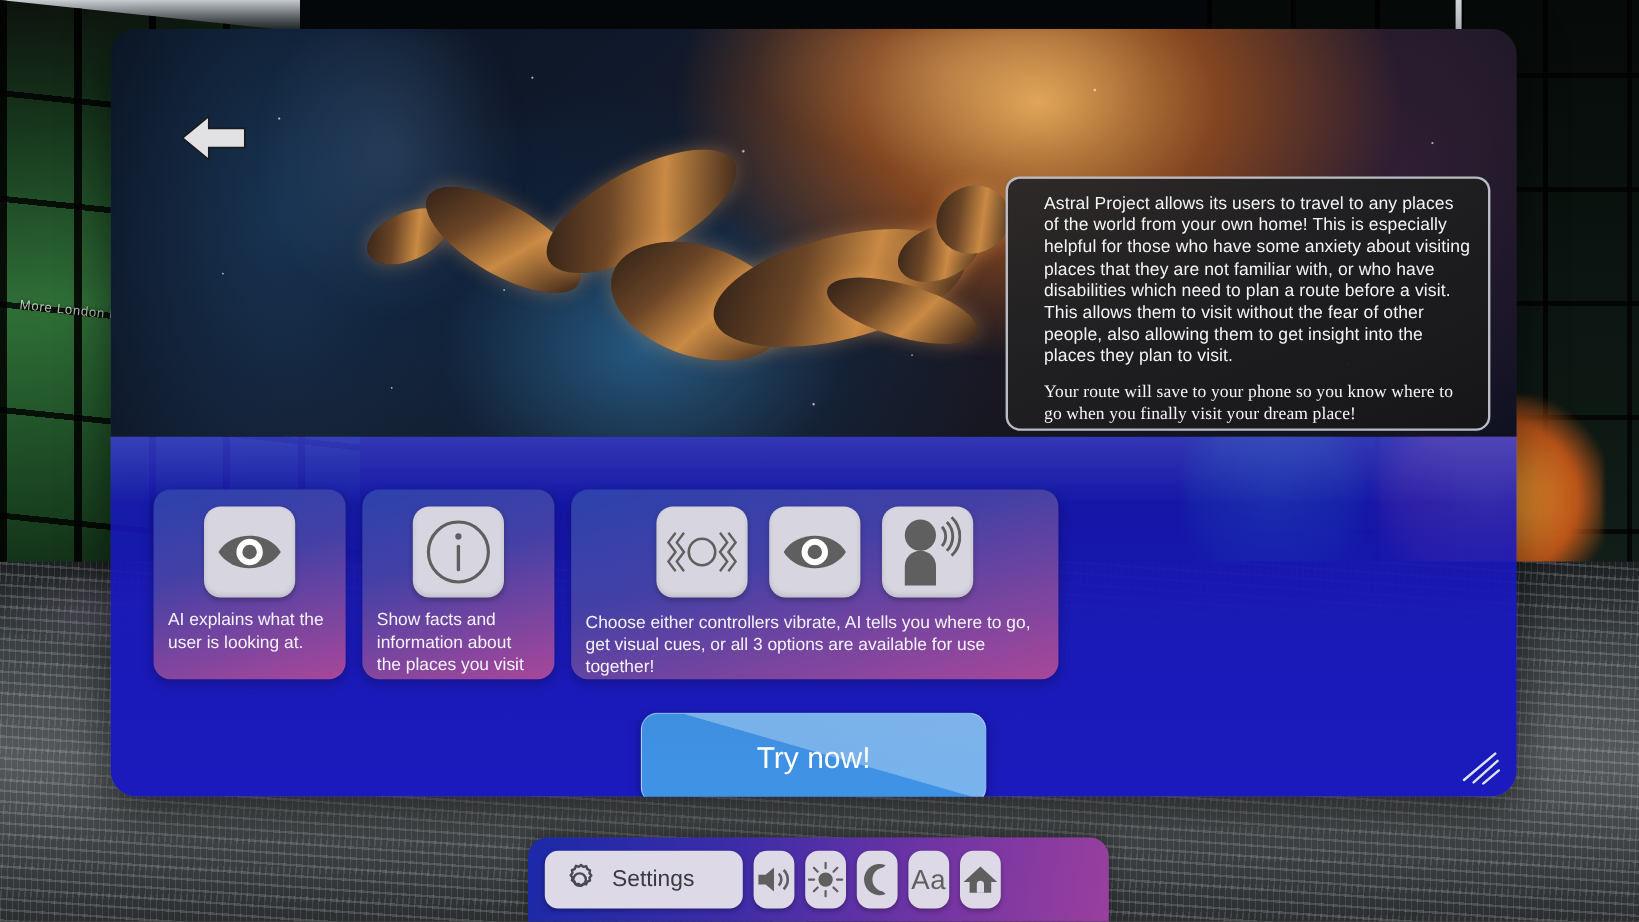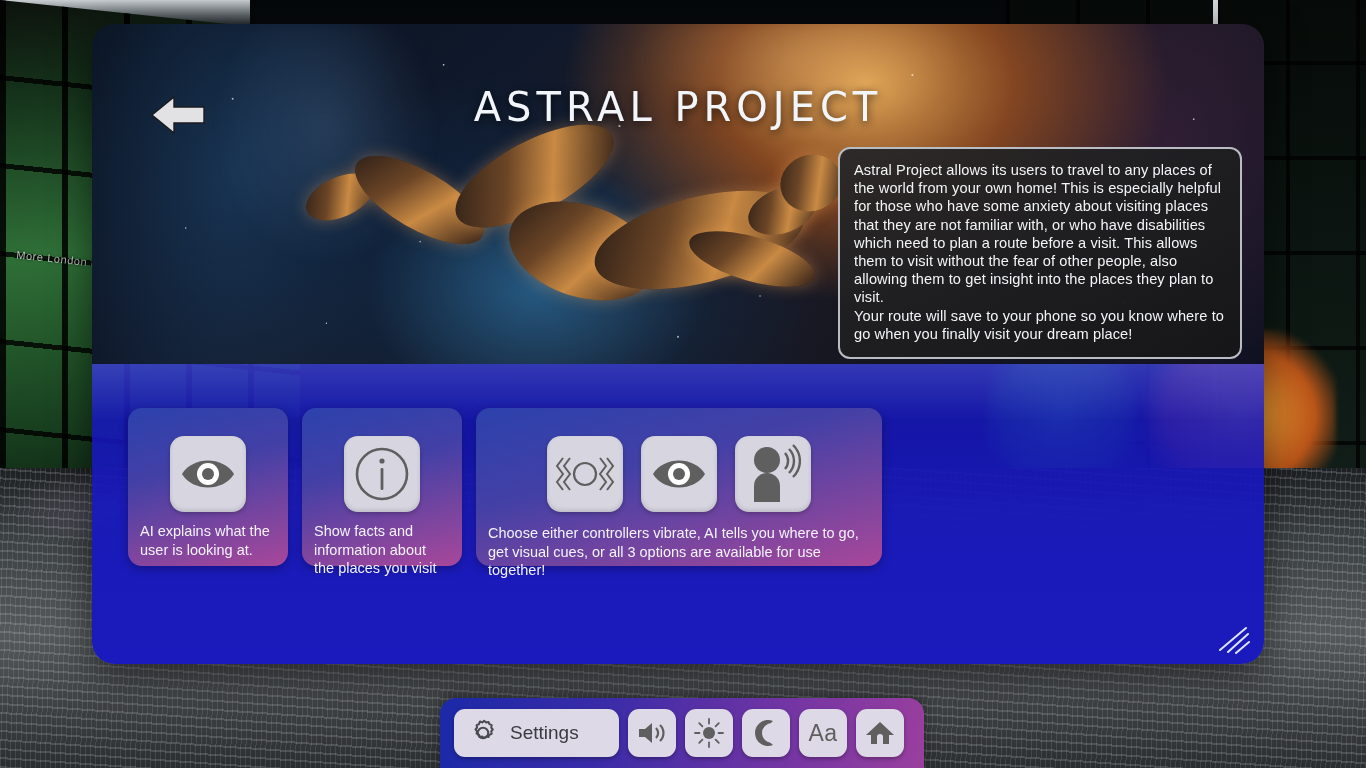--- a/index.html
+++ b/index.html
@@ -159,27 +159,27 @@
     cursor: pointer;
   }
 
   
   .desc-box {
     position: absolute; left: 746px; top: 123px;
     width: 404px; height: 212px;
     background: linear-gradient(150deg, rgba(38,38,40,.94), rgba(22,22,24,.94));
     border: 2px solid #b9bcc2;
     border-radius: 12px;
-    padding: 12px 14px 10px 14px;
+    padding: 12px 14px 10px 30px;
     color: #f3f5f7;
     font-size: 14.6px;
     line-height: 18.2px;
     letter-spacing: .1px;
   }
-  .desc-box p + p { margin-top: 0; }
+  .desc-box p + p { margin-top: 11px; font-family: Liberation Serif, serif; }
 
   
   .panel {
     position: absolute; left: 0; top: 340px; width: 100%; height: 300px;
     background: linear-gradient(180deg, rgba(22,24,190,.82) 0%, rgba(22,22,186,.90) 30%, #1a1ab9 62%, #1b1bbd 100%);
     border-bottom-left-radius: 22px; border-bottom-right-radius: 22px;
   }
   .panel .pass-through {
     position:absolute; left:0; right:0; top:0; height: 56px;
     background: linear-gradient(180deg, rgba(120,130,200,.28), rgba(26,26,185,0));
@@ -188,21 +188,21 @@
   }
 
   
   .cards {
     position: absolute; left: 36px; top: 44px;
     display: flex; gap: 14px; align-items: stretch;
   }
   .card {
     border-radius: 14px;
     background: linear-gradient(165deg, #2c41ad 0%, #4340a6 38%, #7a459f 72%, #a8479a 100%);
-    padding: 28px 12px 12px 12px;
+    padding: 14px 12px 12px 12px;
     display: flex; flex-direction: column;
     box-shadow: 0 3px 10px rgba(0,0,0,.28);
   }
   .card.w1 { width: 160px; height: 158px; }
   .card.wide { width: 406px; height: 158px; }
   .card .icons { display:flex; gap: 18px; justify-content: center; }
   .card .label {
     margin-top: 10px;
     color: #f4f3fb; font-size: 14.5px; line-height: 18.5px;
   }
@@ -254,21 +254,21 @@
     background: #ddd9e6;
     border-radius: 11px;
     height: 48px;
     display:flex; align-items:center; justify-content:center;
     box-shadow: 0 2px 4px rgba(0,0,0,.3);
     cursor: pointer;
     flex: none;
   }
   .tb-settings { width: 165px; gap: 12px; padding: 16px 14px; justify-content: flex-start; }
   .tb-settings .lbl { color: #3a3a42; font-size: 19px; }
-  .tb-icon { width: 48px; }
+  .tb-icon { width: 34px; }
   svg { display:block; }
 </style>
 </head>
 <body>
 
 <div id="bg">
   <div class="ceiling"></div>
   <div class="mid-dark"></div>
   <div class="bldg-left"></div>
   <div class="bldg-left-sign">More London Riverside</div>
@@ -295,21 +295,20 @@
       <div class="limb f-neck"></div>
       <div class="limb f-head"></div>
     </div>
 
     <div class="back-arrow">
       <svg width="56" height="46" viewBox="0 0 56 46">
         <path d="M2 23 L24 5 L24 15 L54 15 L54 31 L24 31 L24 41 Z" fill="#e2e2e4" stroke="#1b1b1f" stroke-width="1.4"></path>
       </svg>
     </div>
 
-    <div class="hero-title">ASTRAL PROJECT</div>
 
     <div class="desc-box">
       <p>Astral Project allows its users to travel to any places of the world from your own home! This is especially helpful for those who have some anxiety about visiting places that they are not familiar with, or who have disabilities which need to plan a route before a visit. This allows them to visit without the fear of other people, also allowing them to get insight into the places they plan to visit.</p>
       <p>Your route will save to your phone so you know where to go when you finally visit your dream place!</p>
     </div>
   </div>
 
   <div class="panel">
     <div class="pass-through"></div>
 
@@ -368,20 +367,21 @@
               <path d="M40 9 a12 12 0 0 1 0 16" stroke="#5f5f5f" stroke-width="2.4" fill="none"></path>
               <path d="M44 5 a17 17 0 0 1 0 24" stroke="#5f5f5f" stroke-width="2.4" fill="none"></path>
               <path d="M48 1 a22 22 0 0 1 0 32" stroke="#5f5f5f" stroke-width="2.4" fill="none"></path>
             </svg>
           </div>
         </div>
         <div class="label">Choose either controllers vibrate, AI tells you where to go, get visual cues, or all 3 options are available for use together!</div>
       </div>
     </div>
 
+    <div class="try-btn">Try now!</div>
 
     <div class="resize-handle">
       <svg width="34" height="30" viewBox="0 0 34 30">
         <path d="M4 26 L30 4 M12 28 L32 10 M20 29 L33 18" stroke="#dfe4ff" stroke-width="2" fill="none" stroke-linecap="round"></path>
       </svg>
     </div>
   </div>
 </div>
 
 <div id="toolbar">

